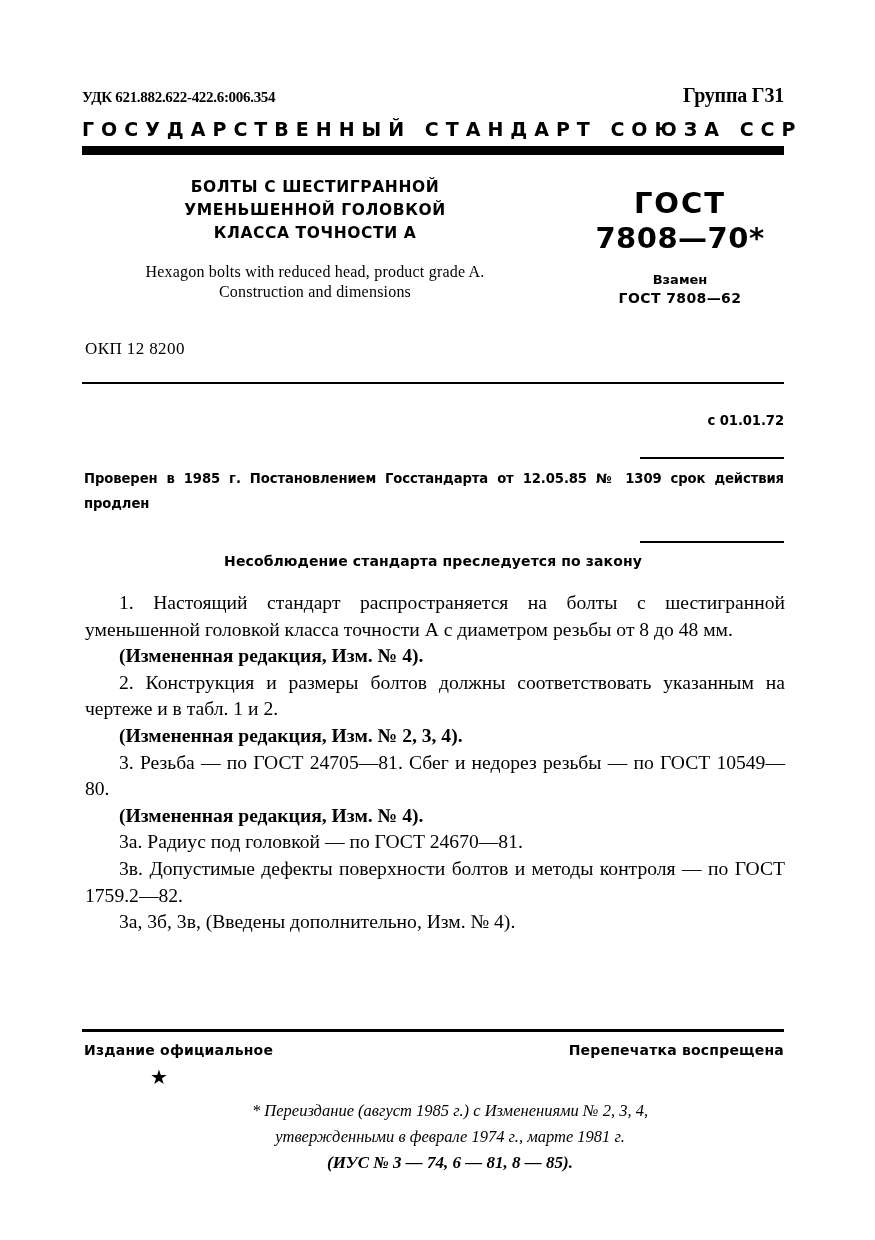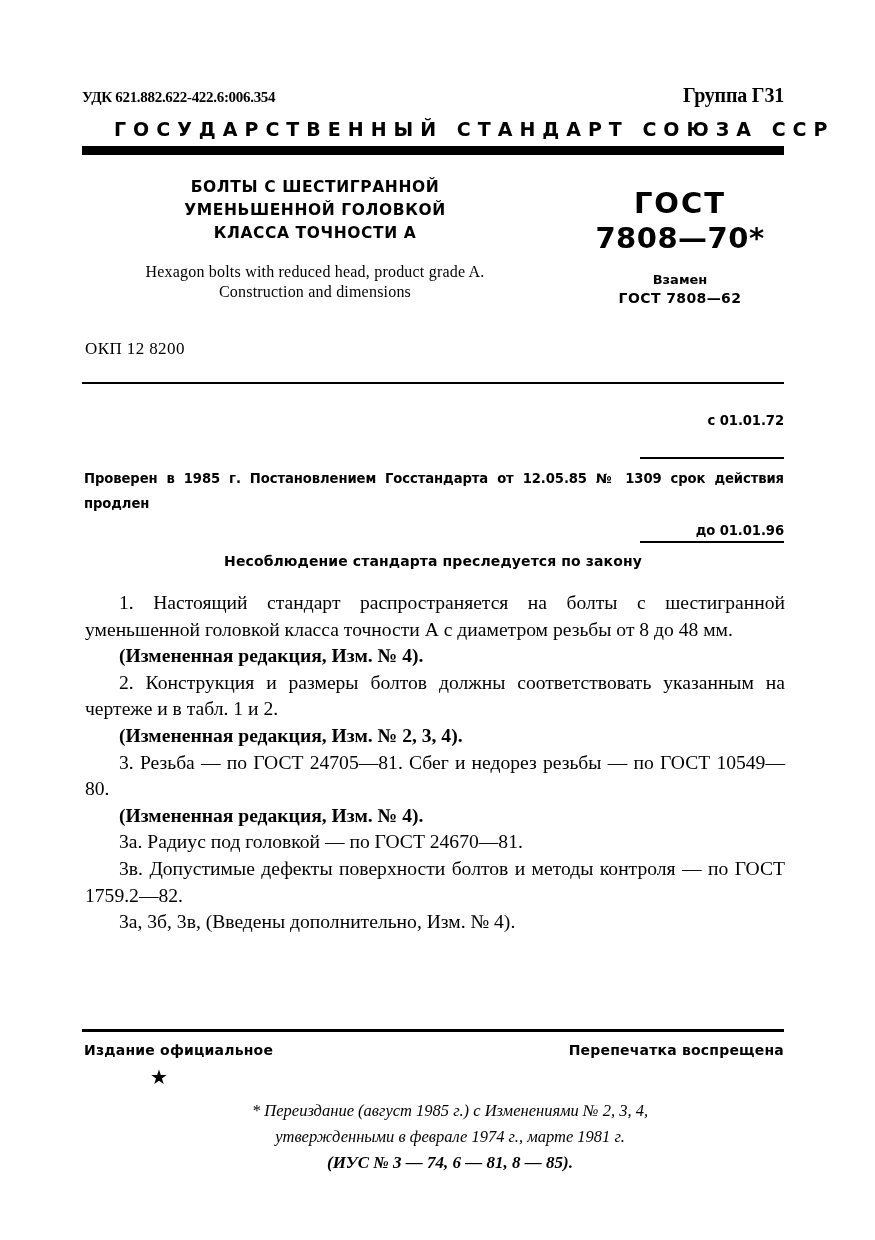--- a/index.html
+++ b/index.html
@@ -49,21 +49,20 @@
     position: absolute;
     left: 82px;
     top: 118px;
     width: 702px;
     text-align: left;
     font-family: "DejaVu Sans", "Liberation Sans", sans-serif;
     font-weight: bold;
     font-size: 19px;
     letter-spacing: 7px;
     white-space: nowrap;
-    margin-left: 32px;
   }
   .rule-thick {
     position: absolute;
     left: 82px;
     top: 146px;
     width: 702px;
     height: 9px;
     background: #000;
   }
 
@@ -290,21 +289,20 @@
   <div class="okp">ОКП 12 8200</div>
   <div class="rule-mid"></div>
 
   <div class="decree decree-1">
     <span class="tail">с 01.01.72</span>
   </div>
   <div class="sep-short sep-a"></div>
 
   <div class="decree decree-2">
     <span>Проверен в 1985 г. Постановлением Госстандарта от 12.05.85 № 1309 срок действия продлен</span>
-    <span class="tail">до 01.01.96</span>
   </div>
   <div class="sep-short sep-b"></div>
 
   <div class="warn">Несоблюдение стандарта преследуется по закону</div>
 
   <div class="body">
     <p>1. Настоящий стандарт    распространяется на болты с шестигранной уменьшенной головкой класса   точности А   с диаметром резьбы от 8 до 48 мм.</p>
     <p class="bold">(Измененная редакция, Изм. № 4).</p>
     <p>2. Конструкция и размеры    болтов должны   соответствовать указанным на чертеже и в табл. 1 и 2.</p>
     <p class="bold">(Измененная редакция, Изм. № 2, 3, 4).</p>

